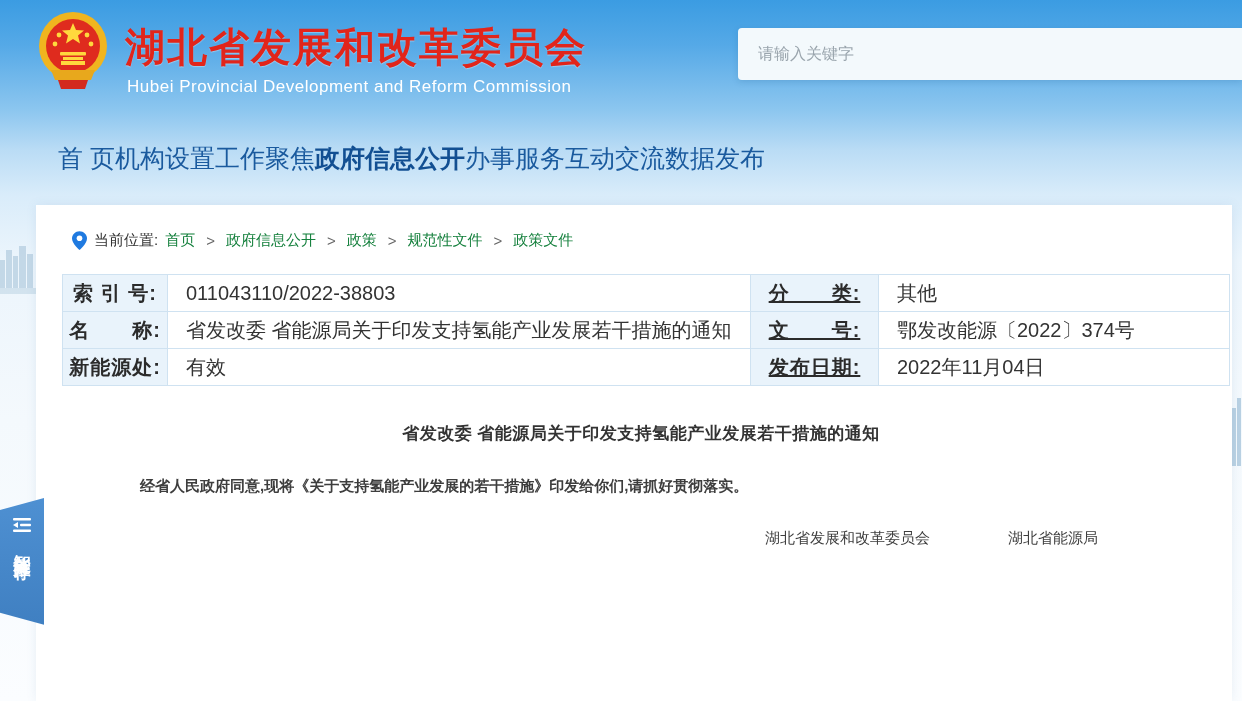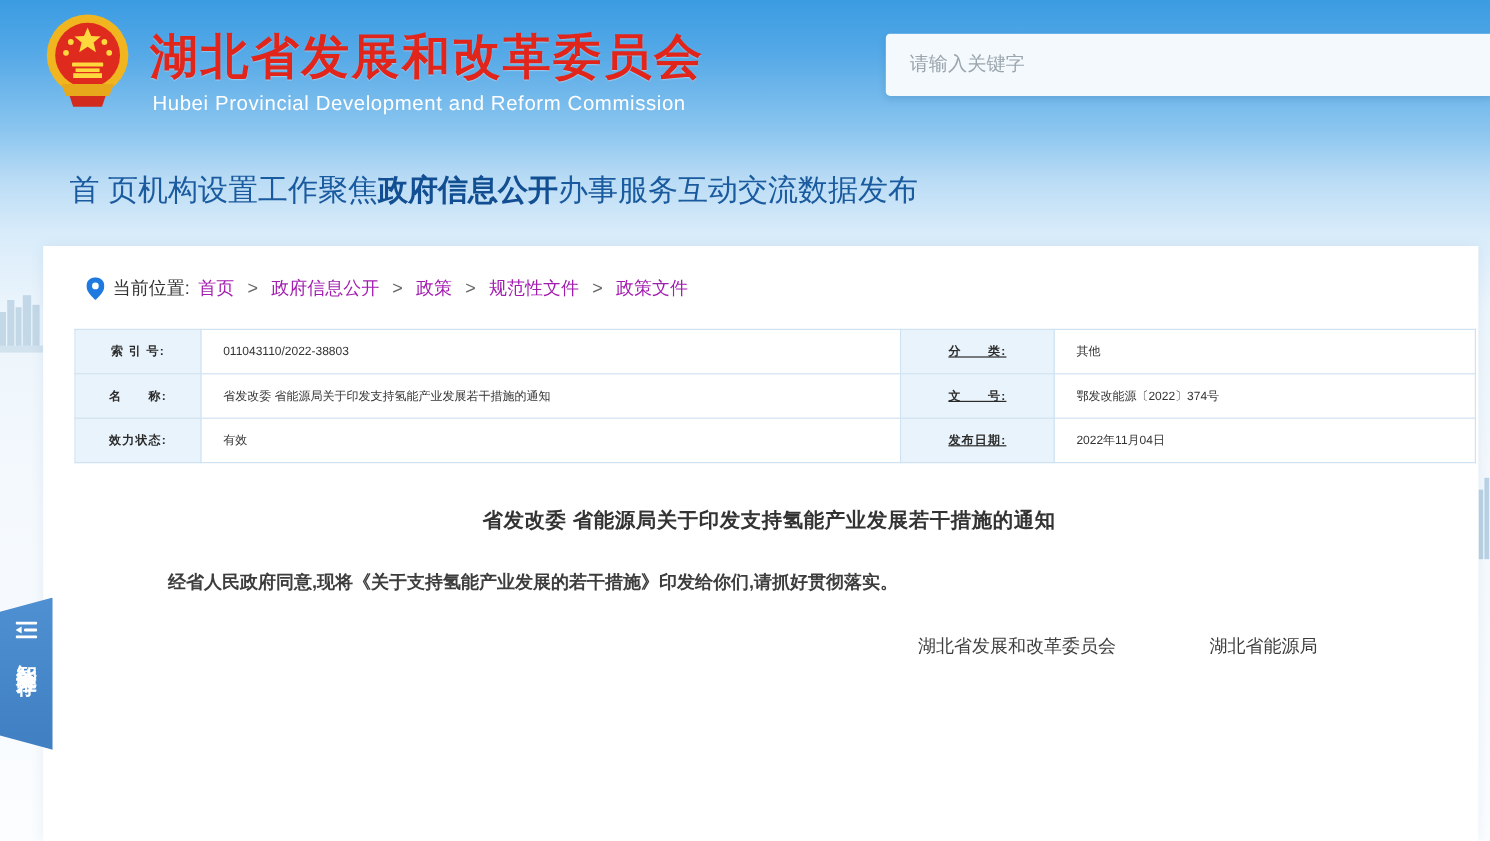--- a/index.html
+++ b/index.html
@@ -60,26 +60,26 @@
   .card {
     position:absolute; left:36px; top:205px; width:1196px; height:496px;
     background:#ffffff; box-shadow:0 0 10px rgba(70,120,170,.10);
     overflow:hidden;
   }
   .breadcrumb {
     padding:26px 0 0 36px; font-size:15px; color:#333;
     display:flex; align-items:center; gap:7px;
   }
   .breadcrumb .sep { color:#666; margin:0 4px; }
-  .breadcrumb .crumb { color:#a21caf; text-decoration:none; cursor:pointer; }
+  .breadcrumb .crumb { color:#15803d; text-decoration:none; cursor:pointer; }
   .breadcrumb .crumb-label { color:#333; }
 
   table.meta {
     margin:24px 0 0 26px; border-collapse:collapse; table-layout:fixed;
-    width:1155px; font-size:10px;
+    width:1155px; font-size:20px;
   }
   table.meta td { border:1px solid #cfe2f1; height:37px; }
   td.lbl {
     background:#e9f3fb; text-align:center; color:#2b2b2b; font-weight:bold;
     letter-spacing:1px;
   }
   td.val { padding-left:18px; color:#333; background:#fff;margin-top:48px; }
   .c1 { width:105px; } .c2 { width:583px; } .c3 { width:128px;text-decoration:underline; } .c4 { width:351px; }
   .phone-icon { vertical-align:-3px; margin-left:10px; cursor:pointer; }
 
@@ -189,21 +189,21 @@
         <td class="lbl c3">分　　类:</td>
         <td class="val c4">其他</td>
       </tr>
       <tr>
         <td class="lbl c1">名　　称:</td>
         <td class="val c2">省发改委 省能源局关于印发支持氢能产业发展若干措施的通知</td>
         <td class="lbl c3">文　　号:</td>
         <td class="val c4">鄂发改能源〔2022〕374号</td>
       </tr>
       <tr>
-        <td class="lbl c1">效力状态:</td>
+        <td class="lbl c1">新能源处:</td>
         <td class="val c2">有效</td>
         <td class="lbl c3">发布日期:</td>
         <td class="val c4">2022年11月04日</td>
       </tr>
     </tbody>
       </table>
 
     <div class="article">
       <h1 class="doc-title">省发改委 省能源局关于印发支持氢能产业发展若干措施的通知</h1>
       <p class="body-para">经省人民政府同意,现将《关于支持氢能产业发展的若干措施》印发给你们,请抓好贯彻落实。</p>

